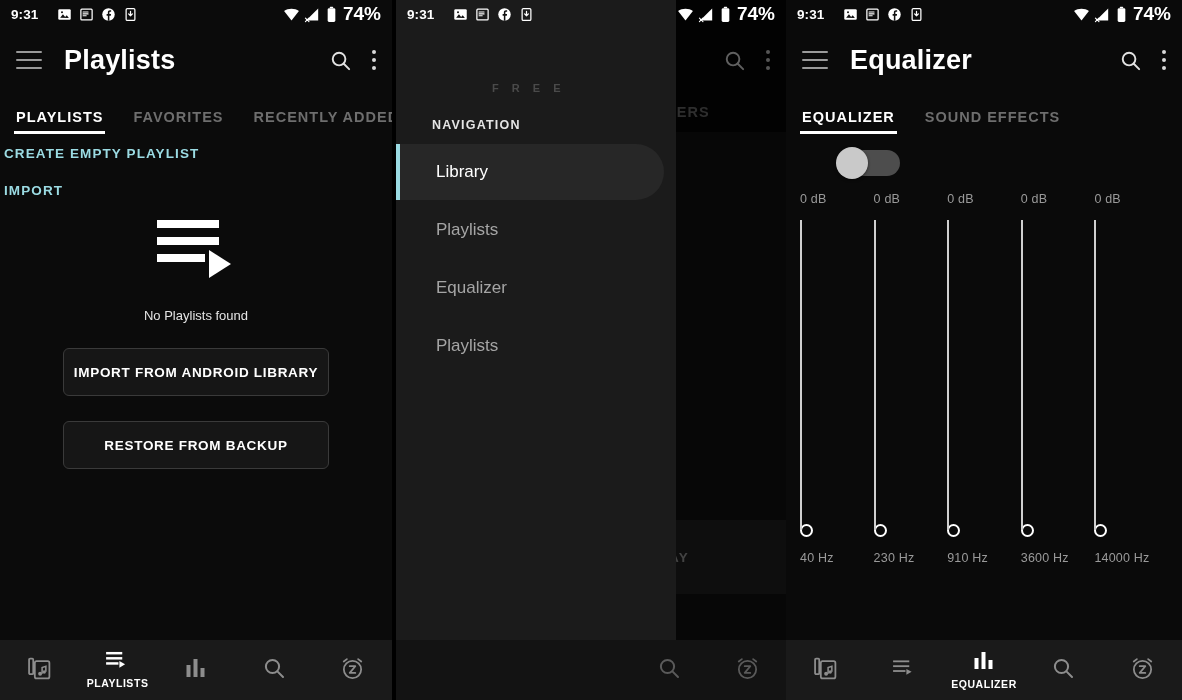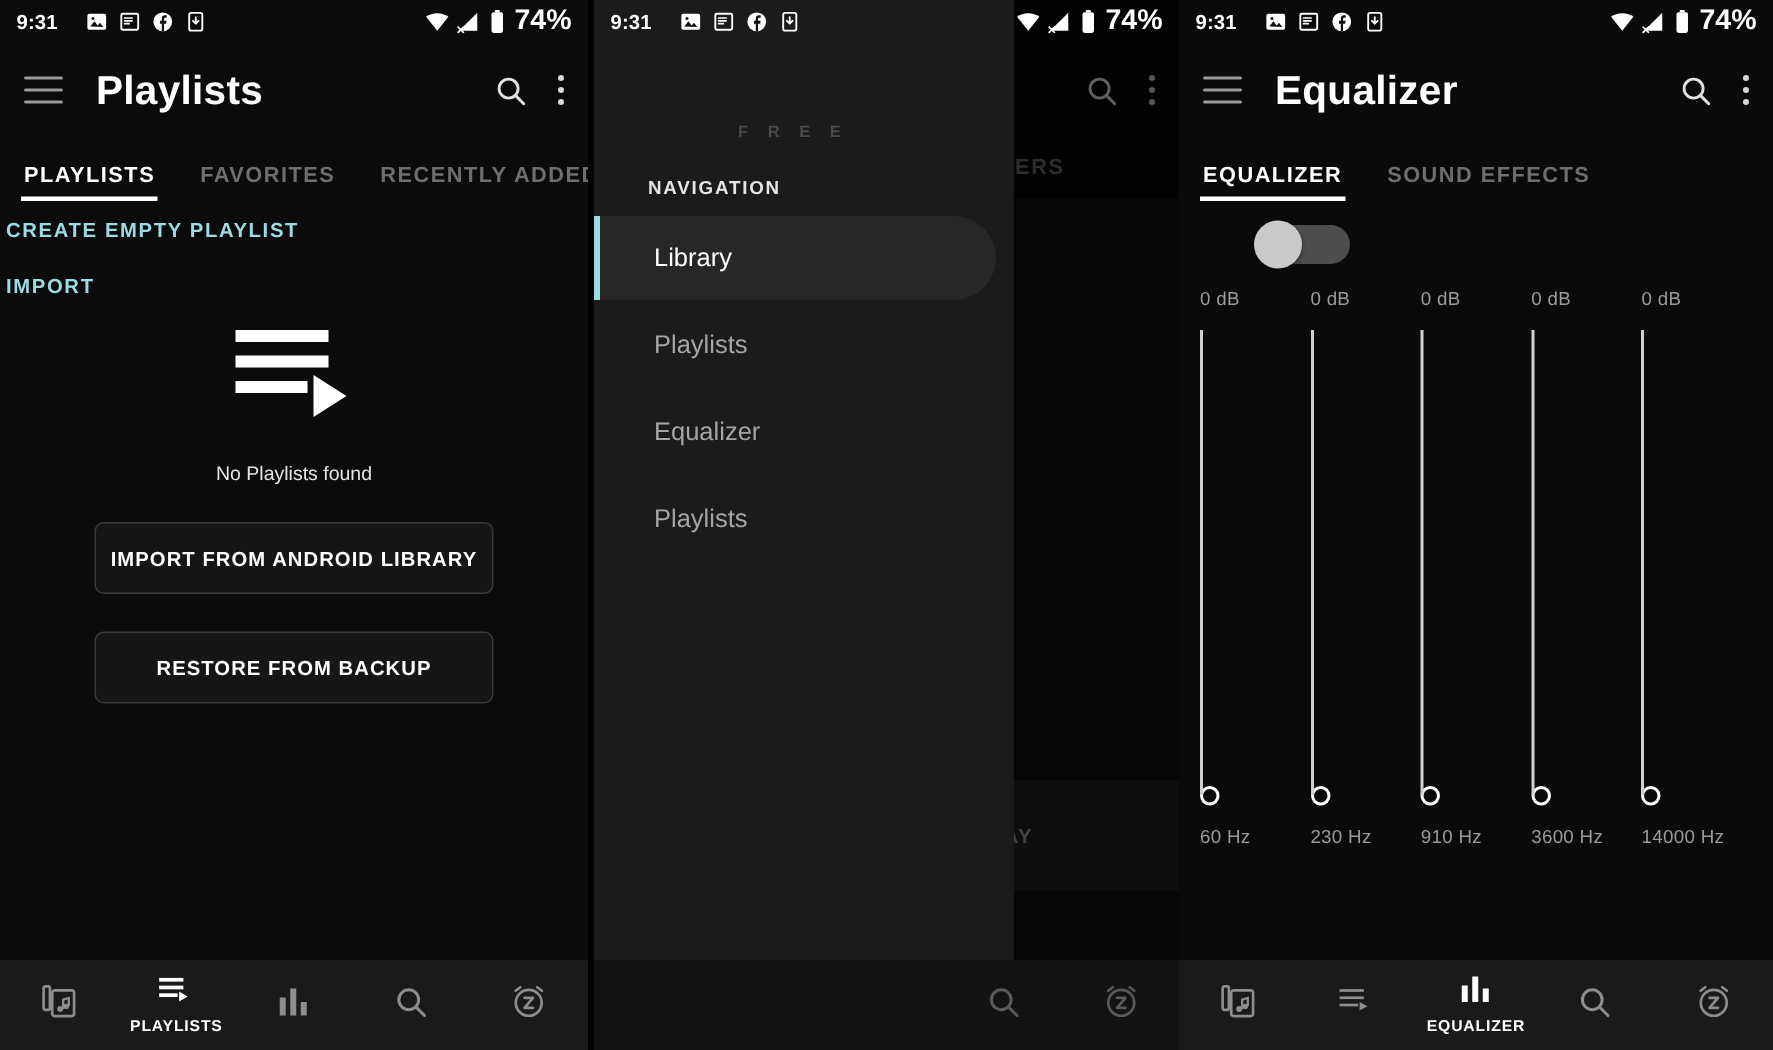--- a/index.html
+++ b/index.html
@@ -424,21 +424,21 @@
     <div class="eq-body">
       <div class="eq-switch">
         <span class="knob"></span>
       </div>
 
       <div class="eq-sliders">
         <div class="eq-col">
           <span class="eq-db">0 dB</span>
           <span class="eq-track"></span>
           <span class="eq-knob"></span>
-          <span class="eq-freq">60 Hz</span>
+          <span class="eq-freq">40 Hz</span>
         </div>
         <div class="eq-col">
           <span class="eq-db">0 dB</span>
           <span class="eq-track"></span>
           <span class="eq-knob"></span>
           <span class="eq-freq">230 Hz</span>
         </div>
         <div class="eq-col">
           <span class="eq-db">0 dB</span>
           <span class="eq-track"></span>

